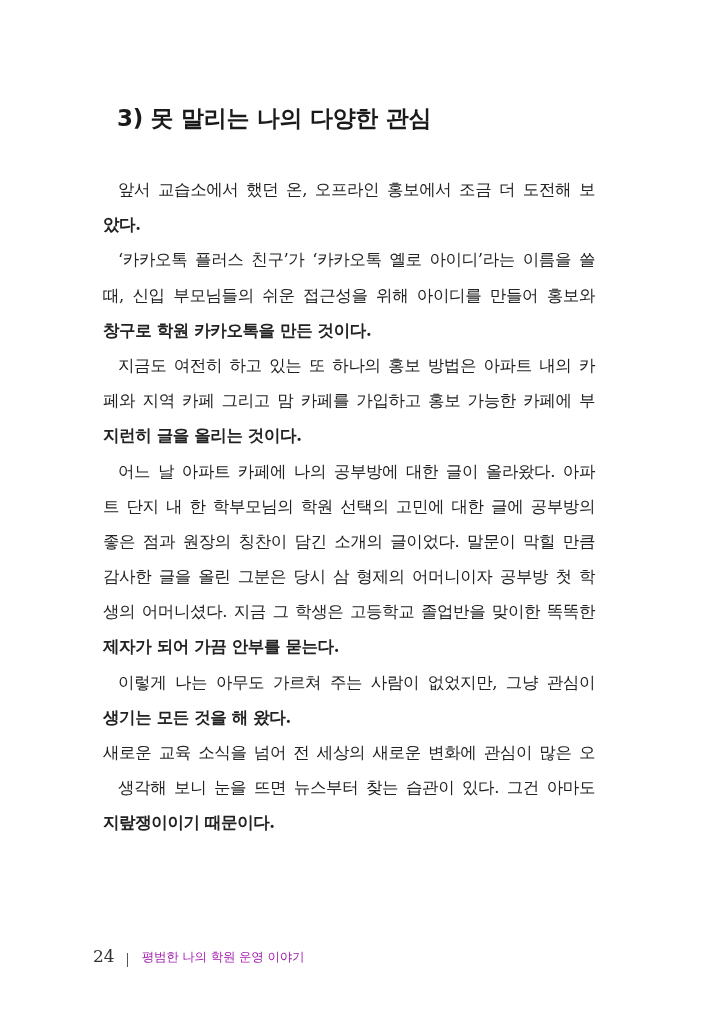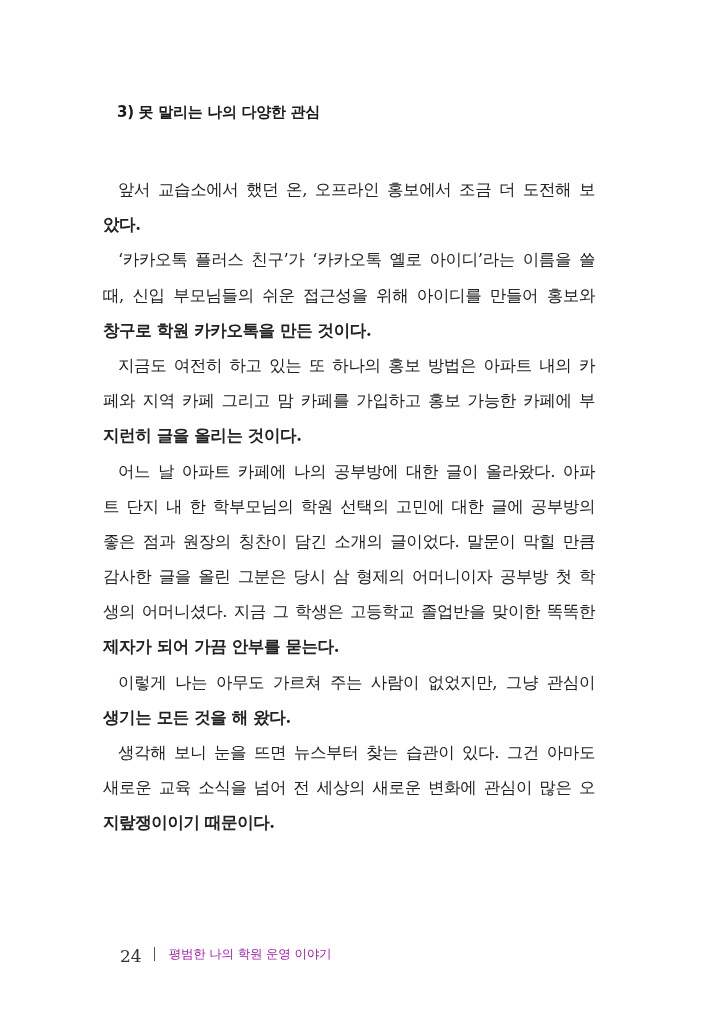--- a/index.html
+++ b/index.html
@@ -18,21 +18,21 @@
       left: 0; top: 0;
       width: 721px;
       height: 1024px;
       background: #ffffff;
     }
     .heading {
       position: absolute;
       left: 117px;
       top: 103px;
       font-family: "DejaVu Sans", "Liberation Sans", sans-serif;
-      font-size: 15px;
+      font-size: 23px;
       font-weight: bold;
       color: #1a1a1a;
       letter-spacing: -0.3px;
       white-space: nowrap;
     }
     .body-text {
       position: absolute;
       left: 103px;
       top: 172px;
       width: 492px;
@@ -50,27 +50,27 @@
     }
     .line.last {
       text-align-last: left;
       font-weight: bold;
     }
     .line.indent {
       padding-left: 15px;
     }
     .footer {
       position: absolute;
-      left: 120px;
+      left: 93px;
       top: 946px;
       font-family: "DejaVu Serif", "Liberation Serif", serif;
       color: #444444;
       white-space: nowrap;
       display: flex;
-      align-items: flex-start;
+      align-items: flex-end;
     }
     .footer .page-number {
       font-size: 17px;
       color: #333333;
     }
     .footer .sep {
       display: inline-block;
       width: 1px;
       height: 14px;
       background: #555555;
@@ -119,22 +119,22 @@
       <div class="line">생의 어머니셨다. 지금 그 학생은 고등학교 졸업반을 맞이한 똑똑한</div>
       <div class="line last">제자가 되어 가끔 안부를 묻는다.</div>
     </div>
 
     <div>
       <div class="line indent">이렇게 나는 아무도 가르쳐 주는 사람이 없었지만, 그냥 관심이</div>
       <div class="line last">생기는 모든 것을 해 왔다.</div>
     </div>
 
     <div>
+      <div class="line">새로운 교육 소식을 넘어 전 세상의 새로운 변화에 관심이 많은 오</div>
       <div class="line indent">생각해 보니 눈을 뜨면 뉴스부터 찾는 습관이 있다. 그건 아마도</div>
-      <div class="line">새로운 교육 소식을 넘어 전 세상의 새로운 변화에 관심이 많은 오</div>
       <div class="line last">지랖쟁이이기 때문이다.</div>
     </div>
   </div>
 
   <div class="footer">
     <span class="page-number">24</span>
     <span class="sep"></span>
     <span class="book-title">평범한 나의 학원 운영 이야기</span>
   </div>
 

